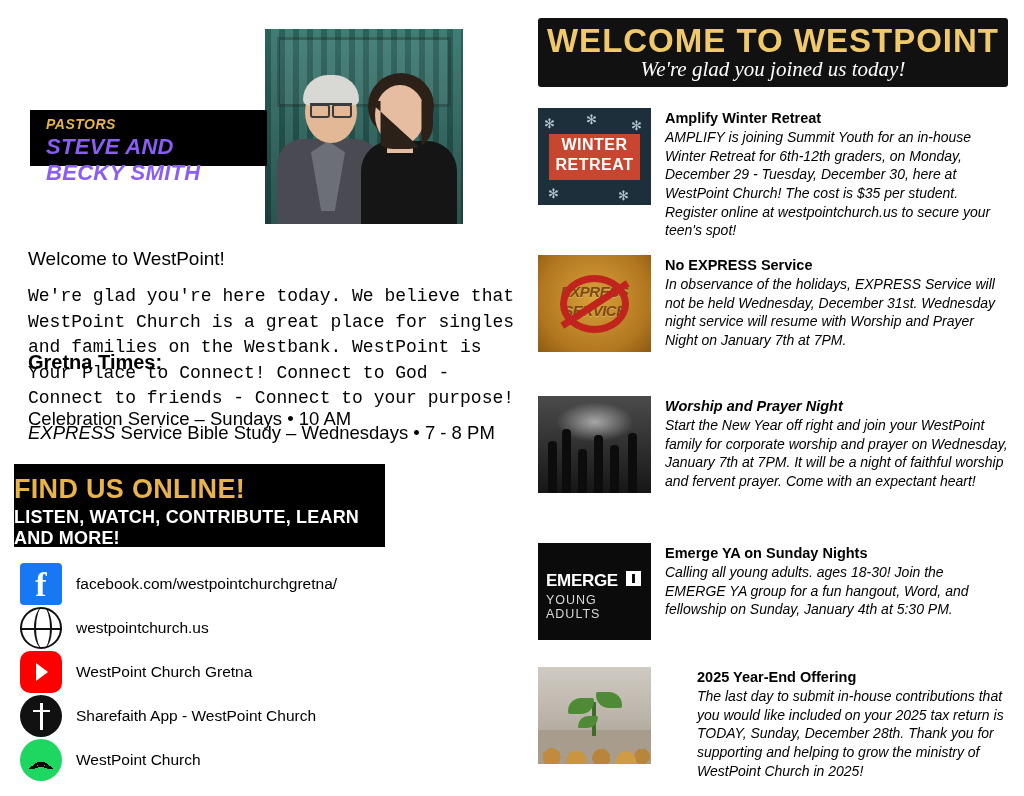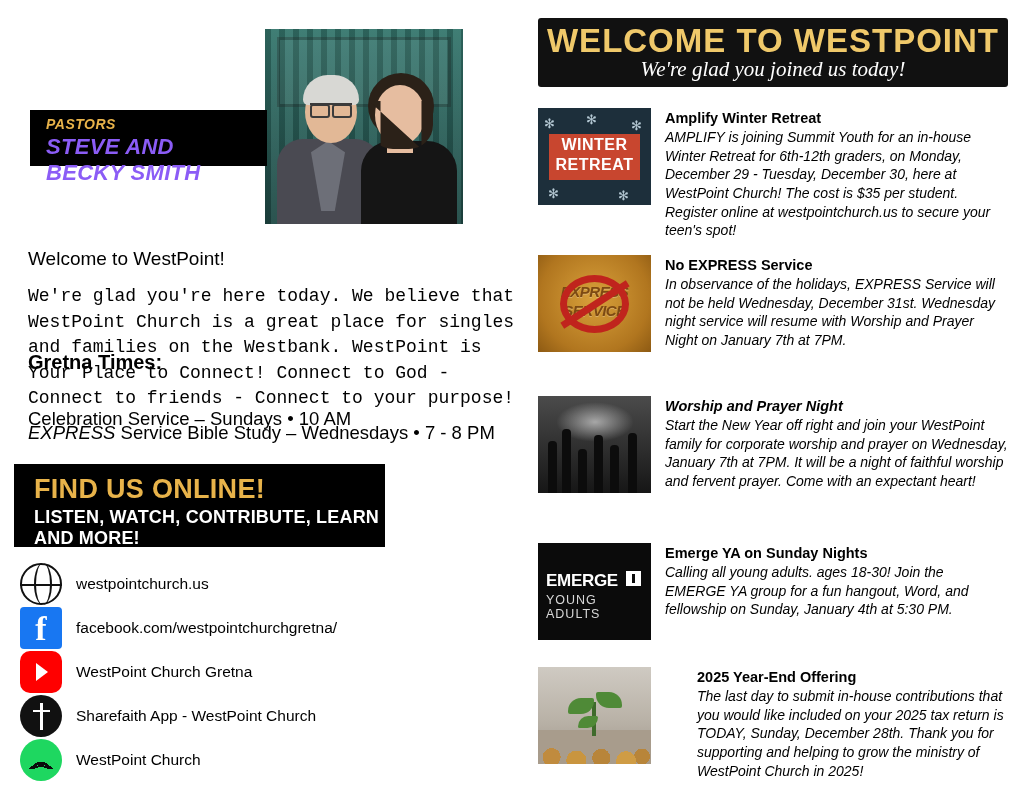--- a/index.html
+++ b/index.html
@@ -64,21 +64,21 @@
   .welcome-h { position:absolute; left:28px; top:248px; font-size:19px; font-weight:400; }
   .welcome-p { position:absolute; left:28px; top:284px; width:488px; font-size:18px; line-height:1.42;font-family:Liberation Mono, monospace; }
 
   .svc-title { position:absolute; left:28px; top:351px; font-size:20px; font-weight:700; }
   .svc-1 { position:absolute; left:28px; top:408px; font-size:18.5px; }
   .svc-2 { position:absolute; left:28px; top:422px; font-size:18.5px; }
   .svc-2 .ital { font-style: italic; }
 
   .find-band {
     position:absolute; left:14px; top:464px; width:371px; height:83px;
-    background:#000000; padding:10px 0 0 20px;
+    background:#000000; padding:10px 0 0 0;
   }
   .find-title {
     color:#e8b34a; font-weight:700; font-size:27px; letter-spacing:.3px; text-transform: uppercase;
   }
   .find-sub { color:#ffffff; font-weight:700; font-size:18px; margin-top:2px; text-transform: uppercase; letter-spacing:.2px;}
 
   .social { position:absolute; left:20px; top:562px; width:480px; }
   .social-row { display:flex; align-items:center; height:43px; margin-bottom:1px; }
   .social-ic { width:42px; height:42px; margin-right:14px; flex:0 0 42px; position:relative; }
   .social-label { font-size:15.5px; }
@@ -197,26 +197,26 @@
       <span class="ital">EXPRESS</span><span> Service Bible Study – Wednesdays • 7 - 8 PM</span>
     </div>
 
     <div class="find-band">
       <div class="find-title">Find us online!</div>
       <div class="find-sub">Listen, watch, contribute, learn and more!</div>
     </div>
 
     <div class="social">
       <div class="social-row">
+        <div class="social-ic ic-fb"></div>
+        <div class="social-label">facebook.com/westpointchurchgretna/</div>
+      </div>
+      <div class="social-row">
         <div class="social-ic ic-globe"></div>
         <div class="social-label">westpointchurch.us</div>
-      </div>
-      <div class="social-row">
-        <div class="social-ic ic-fb"></div>
-        <div class="social-label">facebook.com/westpointchurchgretna/</div>
       </div>
       <div class="social-row">
         <div class="social-ic ic-yt"></div>
         <div class="social-label">WestPoint Church Gretna</div>
       </div>
       <div class="social-row">
         <div class="social-ic ic-sf"></div>
         <div class="social-label">Sharefaith App - WestPoint Church</div>
       </div>
       <div class="social-row">

